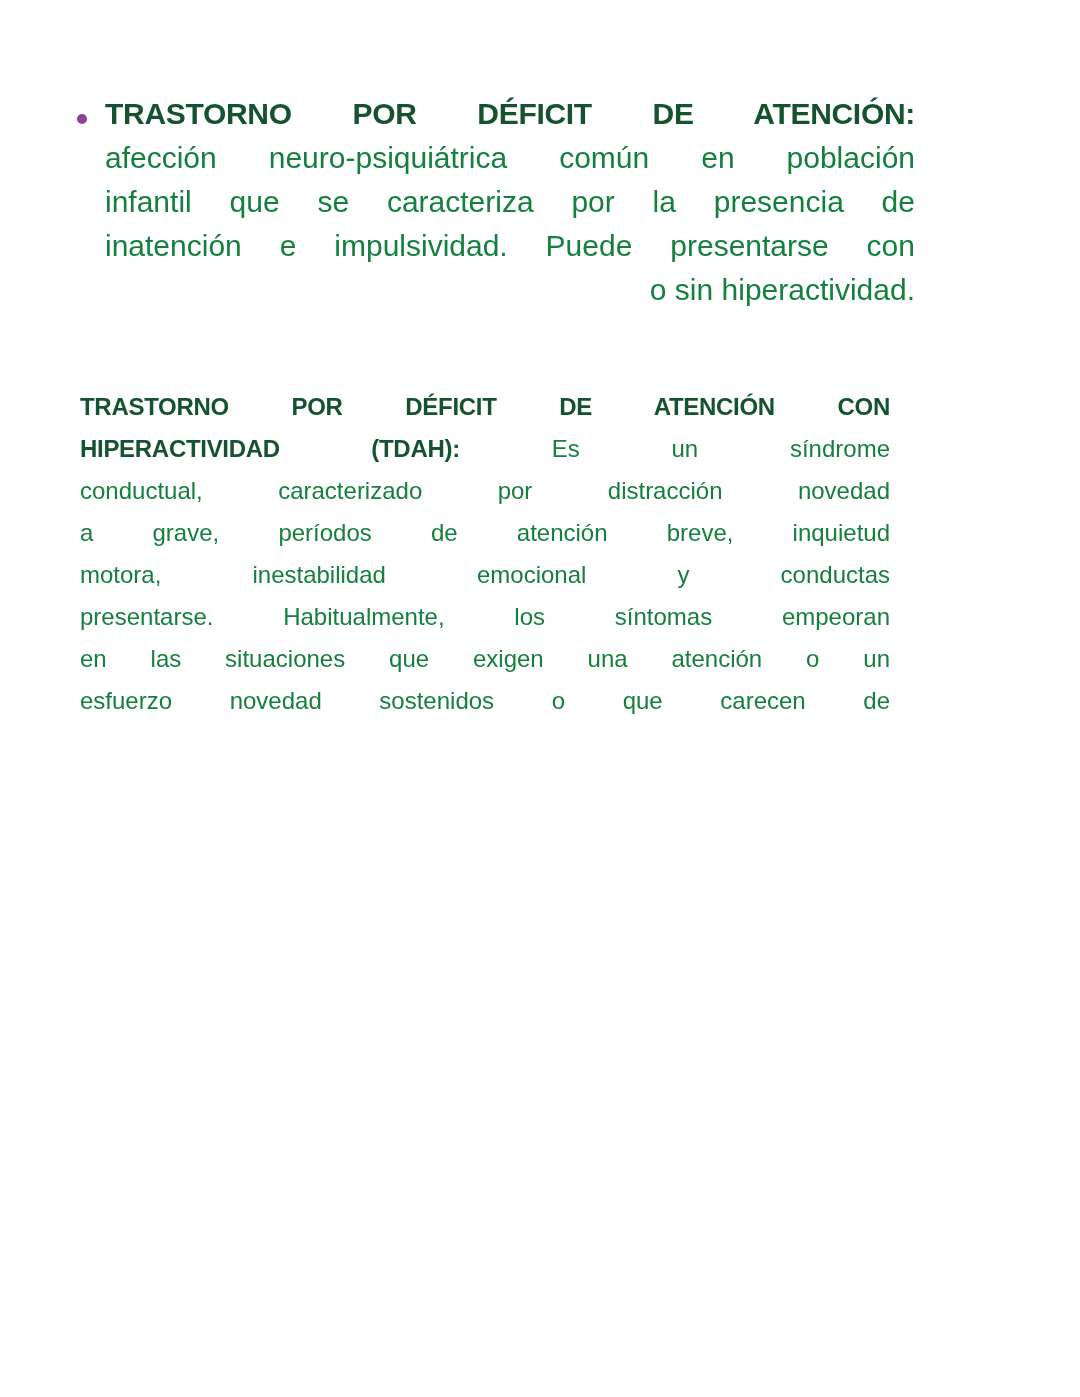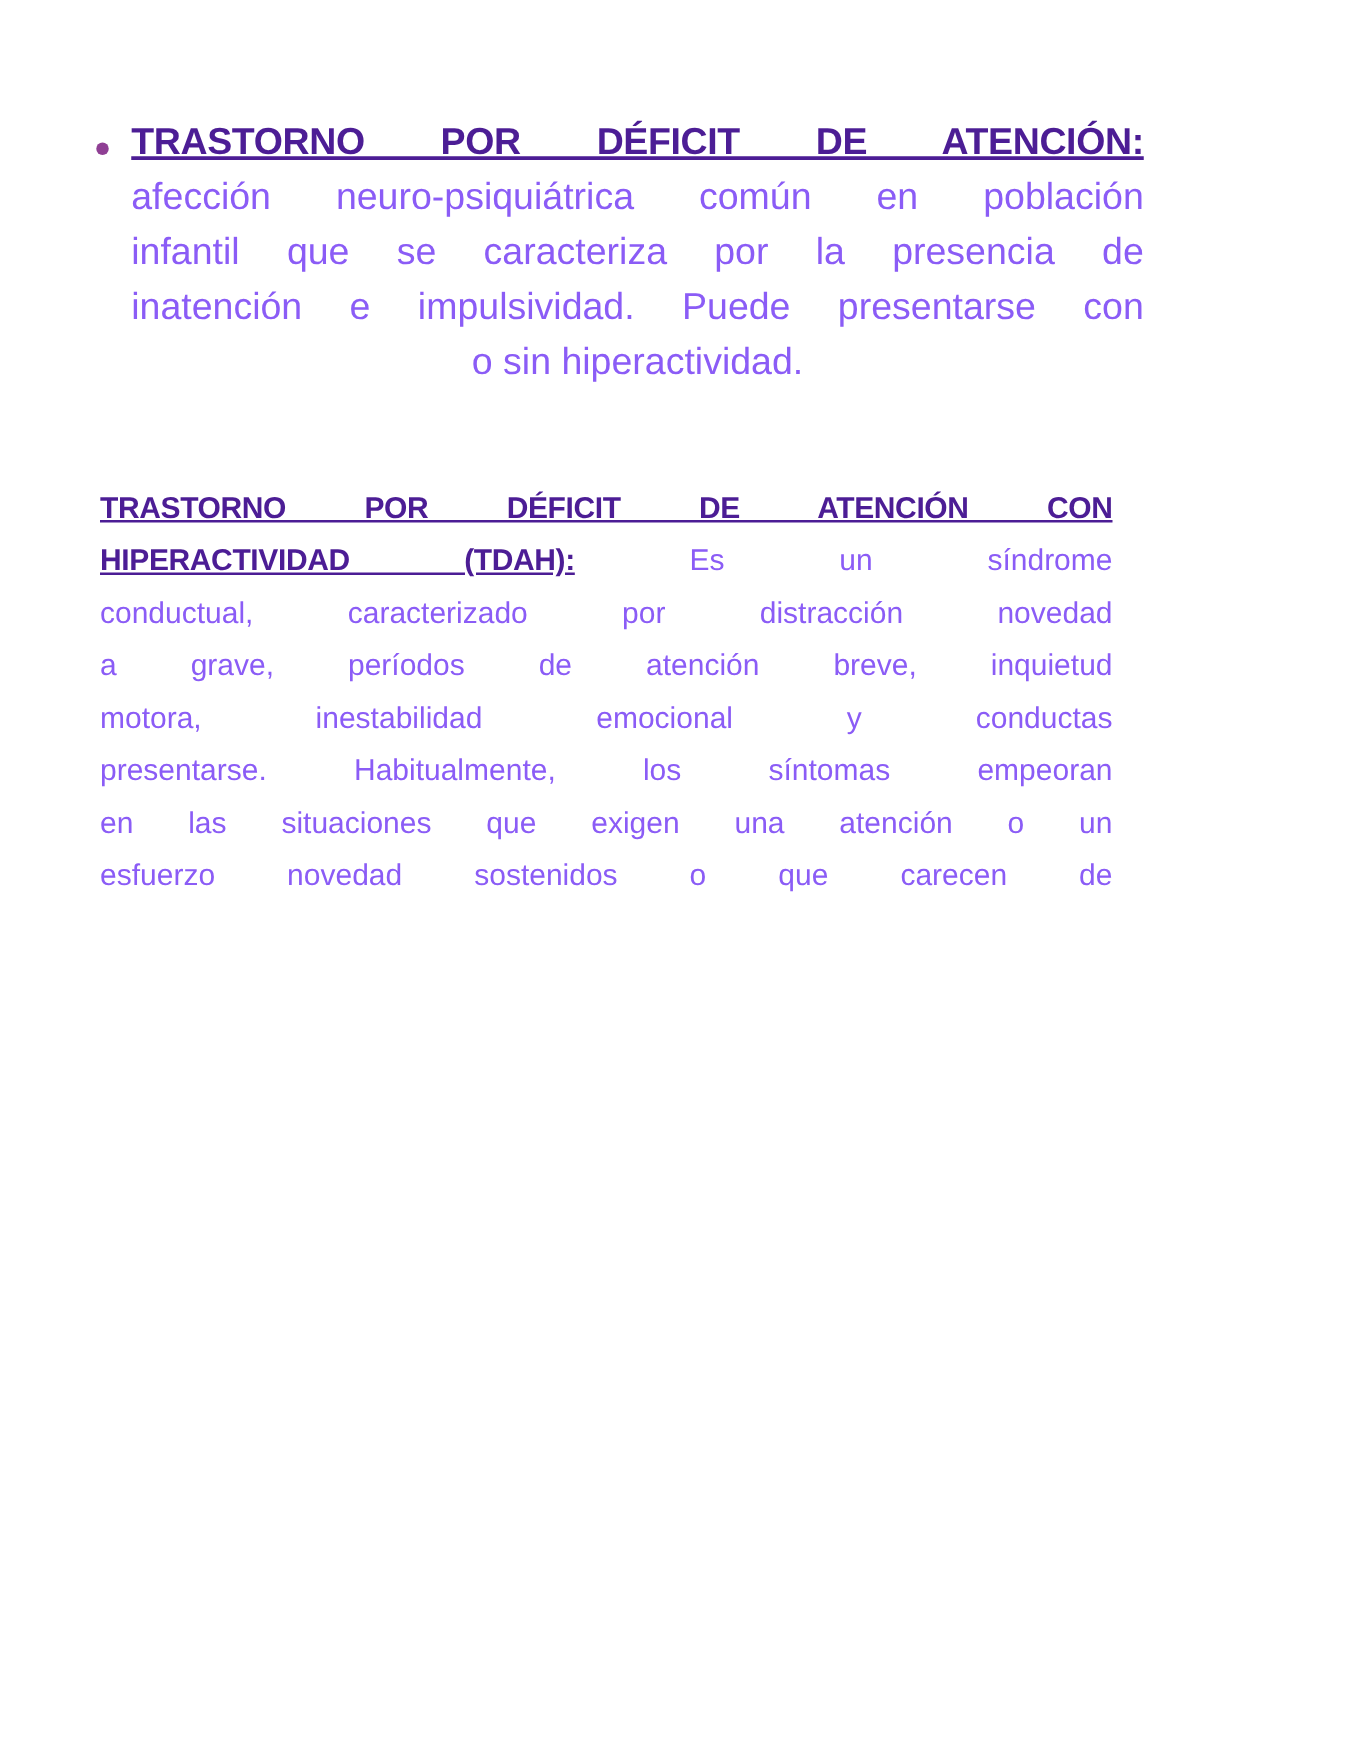--- a/index.html
+++ b/index.html
@@ -35,30 +35,29 @@
     width: 100%;
     color: #6e3fa4;
   }
   
   .line.j {
     text-align: justify;
     text-align-last: justify;
     text-justify: inter-word;
   }
   .line.last {
-    text-align: center;
+    text-align: right;
   }
   .h {
     font-weight: bold;
-    color: #4c1d95;
+    color: #14532d;
     letter-spacing: -0.3px;
-    text-decoration: underline;
   }
   .b {
-    color: #8b5cf6;
+    color: #15803d;
   }
   .bullet {
     position: absolute;
     left: -28px;
     top: 22px;
     width: 10px;
     height: 10px;
     border-radius: 50%;
     background: #8f3f94;
   }

